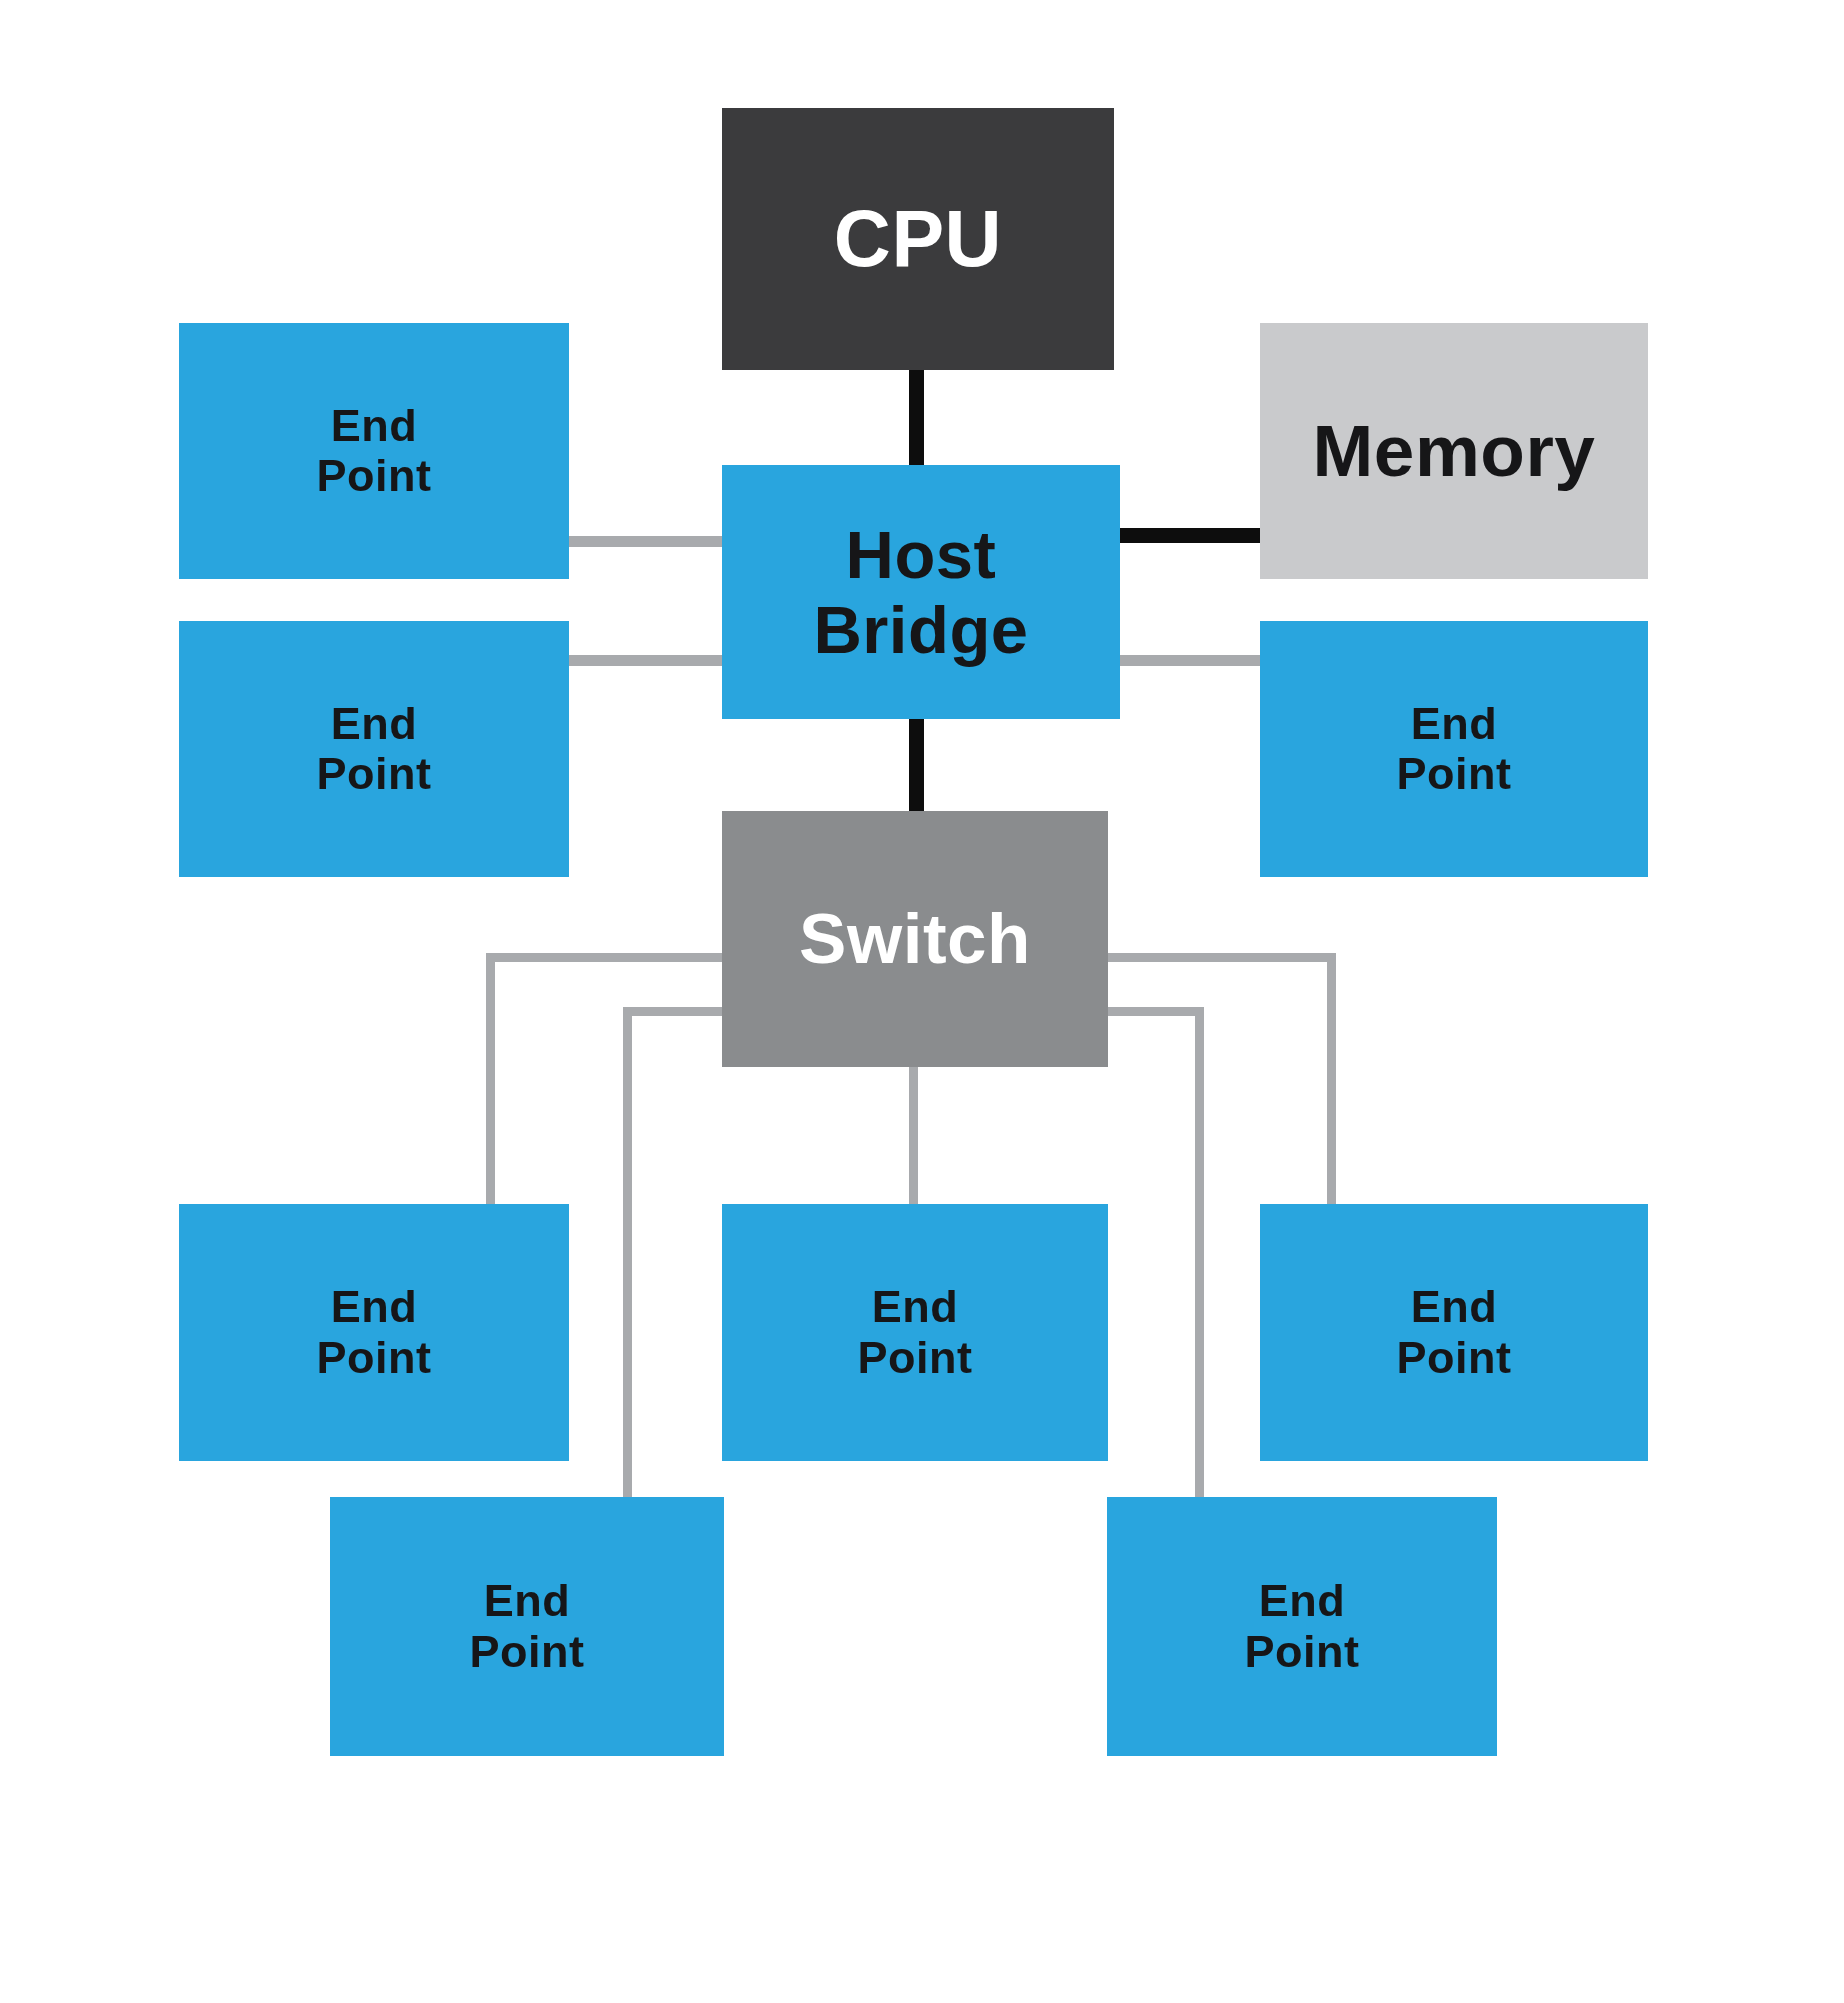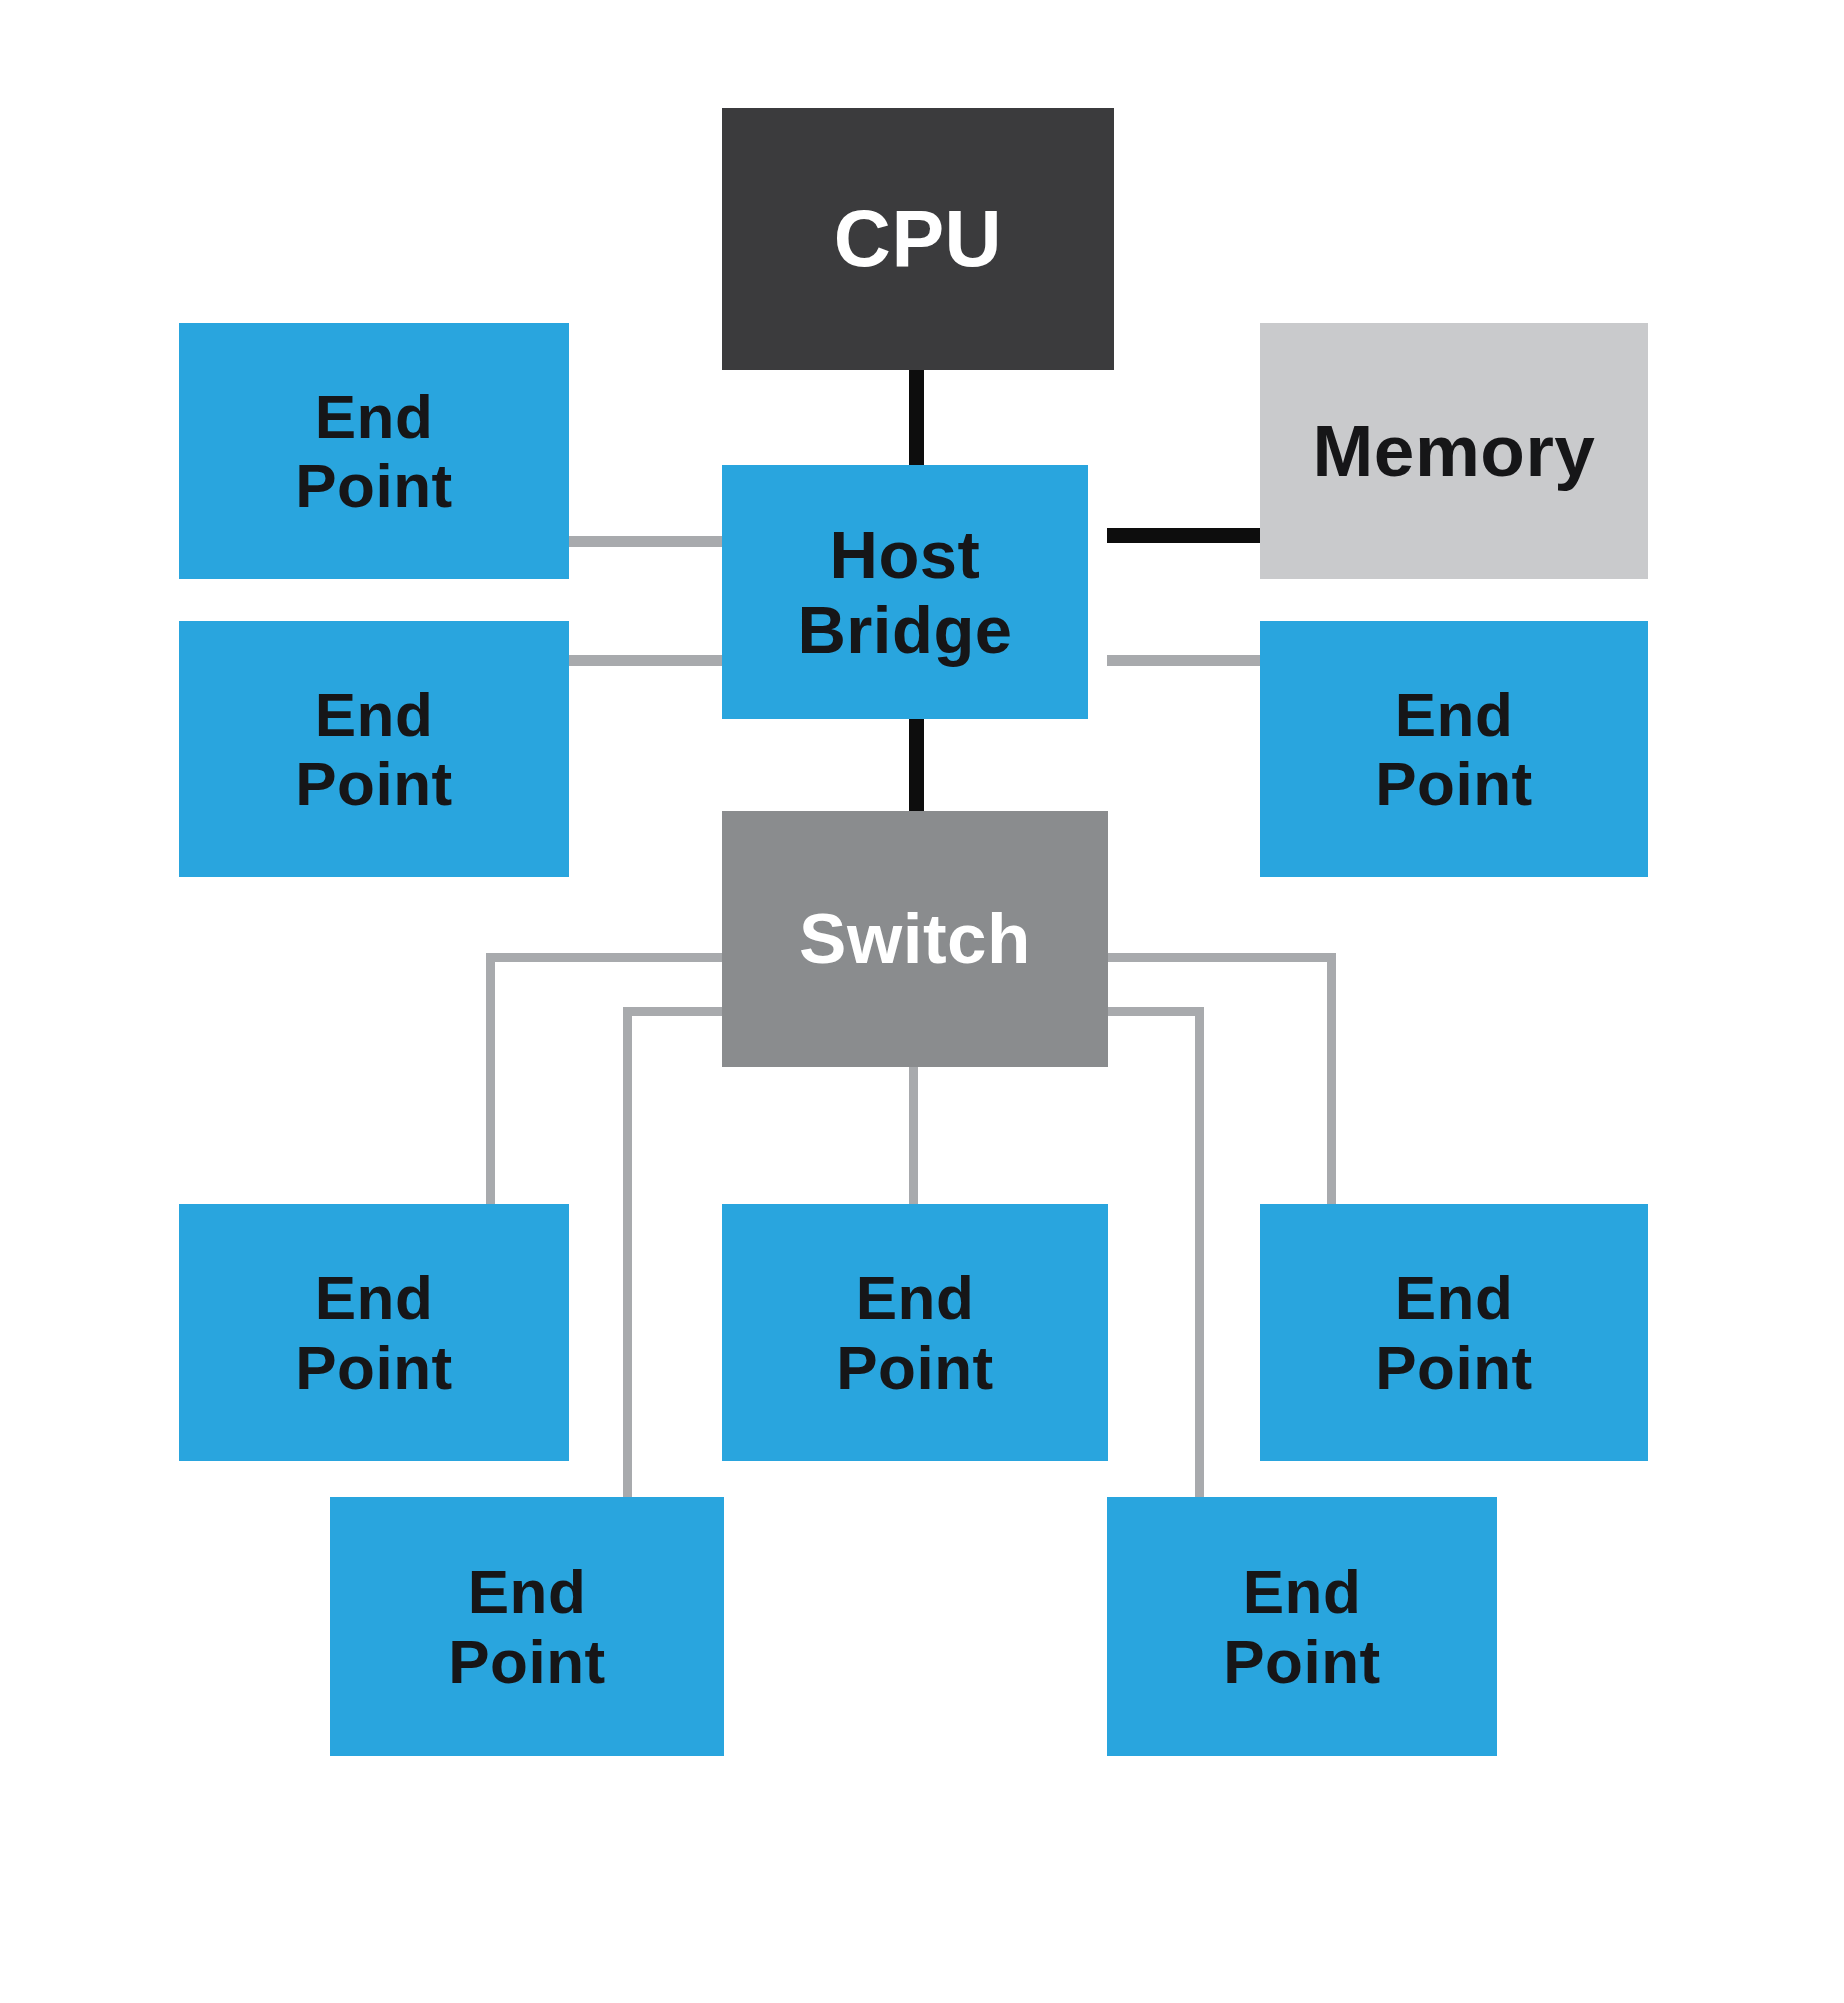--- a/index.html
+++ b/index.html
@@ -24,21 +24,21 @@
     white-space:pre-line;
     line-height:1.12;
     letter-spacing:0.5px;
   }
   .light{color:#ffffff;}
   .edge{position:absolute;}
   .t82{font-size:79px;}
   .t76{font-size:73px;}
   .t74{font-size:71px;}
   .t70{font-size:67px;}
-  .t64{font-size:62px;}
+  .t64{font-size:45px;}
 </style>
 </head>
 <body>
 
 <div class="canvas">
 
   <div class="edge" style="left: 909px; top: 368px; width: 15.4px; height: 99px; background: rgb(13, 13, 13);"></div>
   <div class="edge" style="left: 1107px; top: 528px; width: 156px; height: 15.4px; background: rgb(13, 13, 13);"></div>
   <div class="edge" style="left: 909px; top: 717px; width: 15.4px; height: 96px; background: rgb(13, 13, 13);"></div>
 
@@ -62,21 +62,21 @@
 
   <div class="node" style="left: 722px; top: 108px; width: 392px; height: 262px; background: rgb(59, 59, 61);">
     <span class="label light t82">CPU</span>
   </div>
 
   <div class="node" style="left: 179px; top: 323px; width: 390px; height: 256px; background: rgb(41, 165, 222);">
     <span class="label t64">End
 Point</span>
   </div>
 
-  <div class="node" style="left: 722px; top: 465px; width: 366px; height: 254px; background: rgb(41, 165, 222);">
+  <div class="node" style="left: 722px; top: 465px; width: 398px; height: 254px; background: rgb(41, 165, 222);">
     <span class="label t70">Host
 Bridge</span>
   </div>
 
   <div class="node" style="left: 179px; top: 621px; width: 390px; height: 256px; background: rgb(41, 165, 222);">
     <span class="label t64">End
 Point</span>
   </div>
 
   <div class="node" style="left: 1260px; top: 621px; width: 388px; height: 256px; background: rgb(41, 165, 222);">

